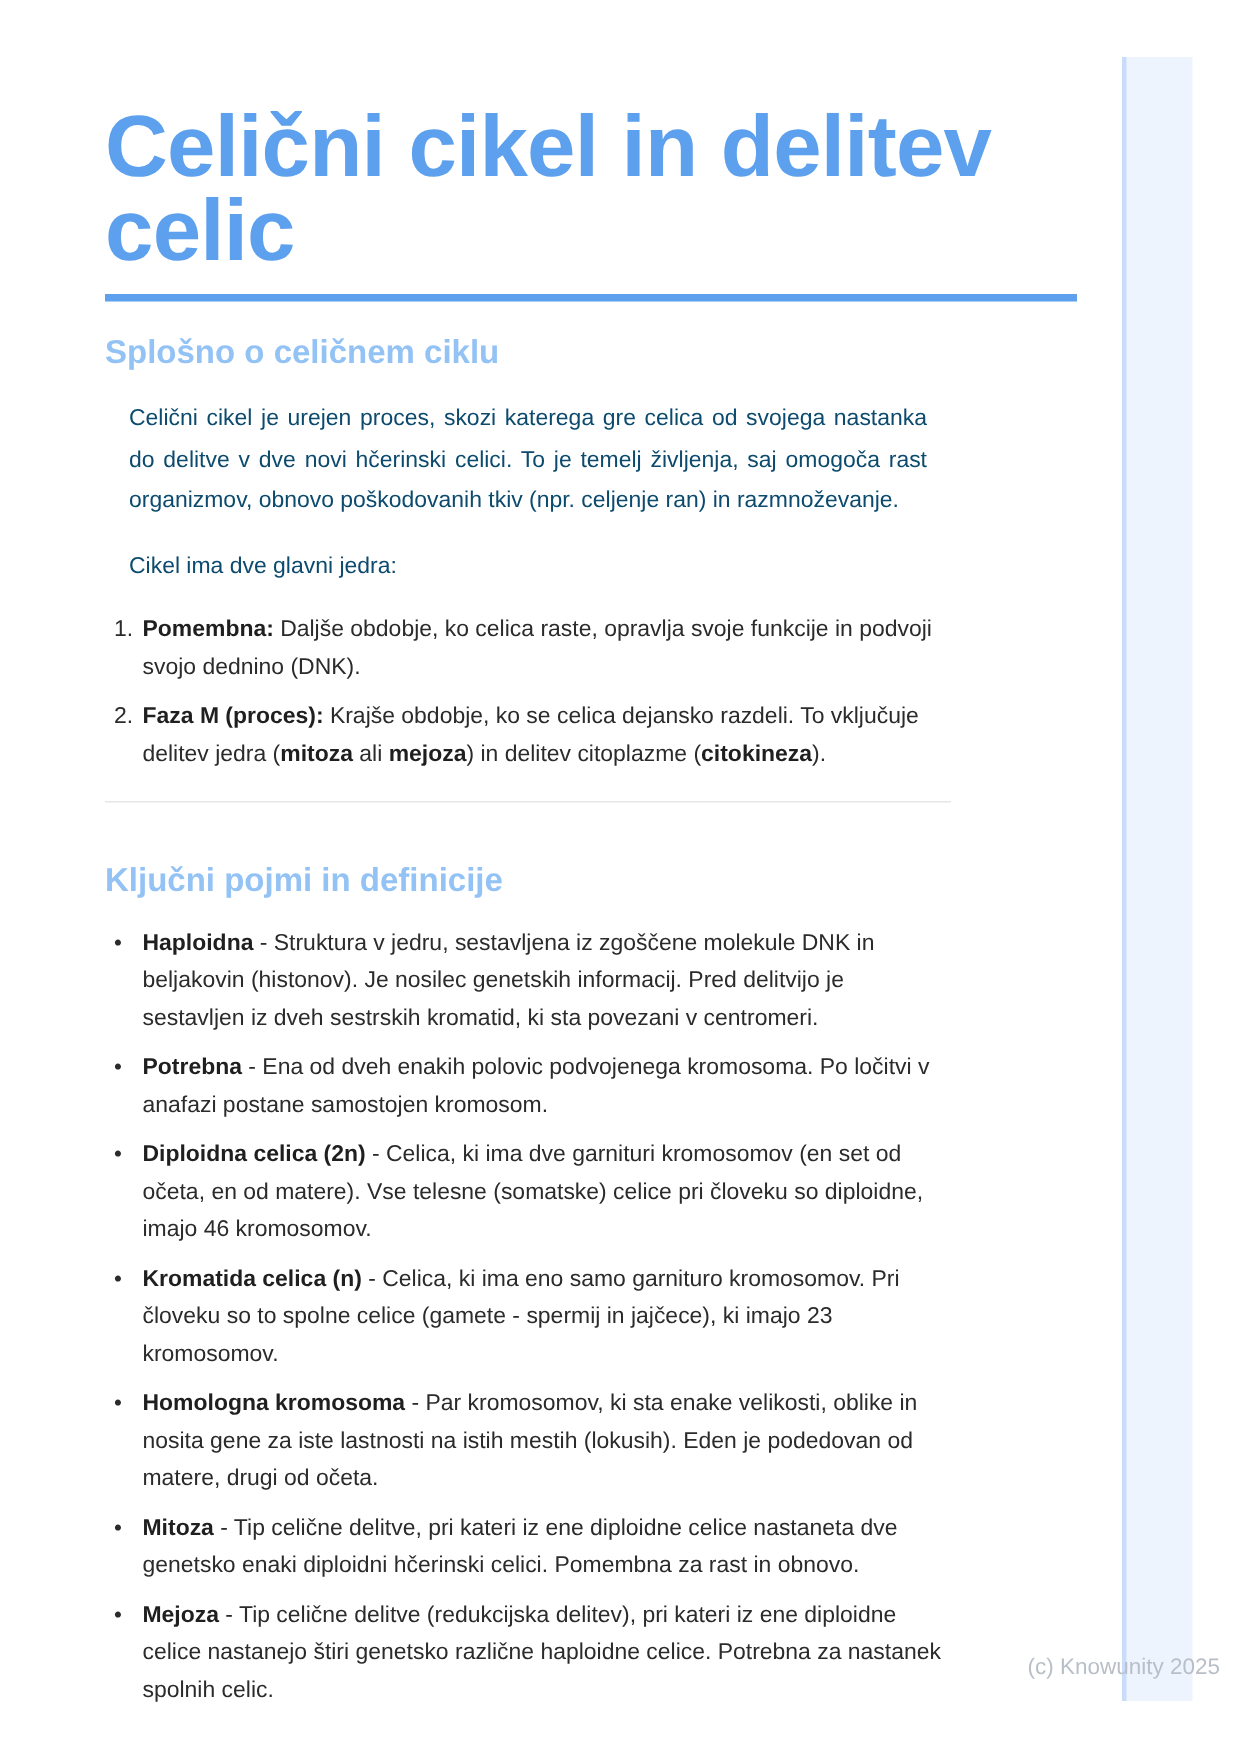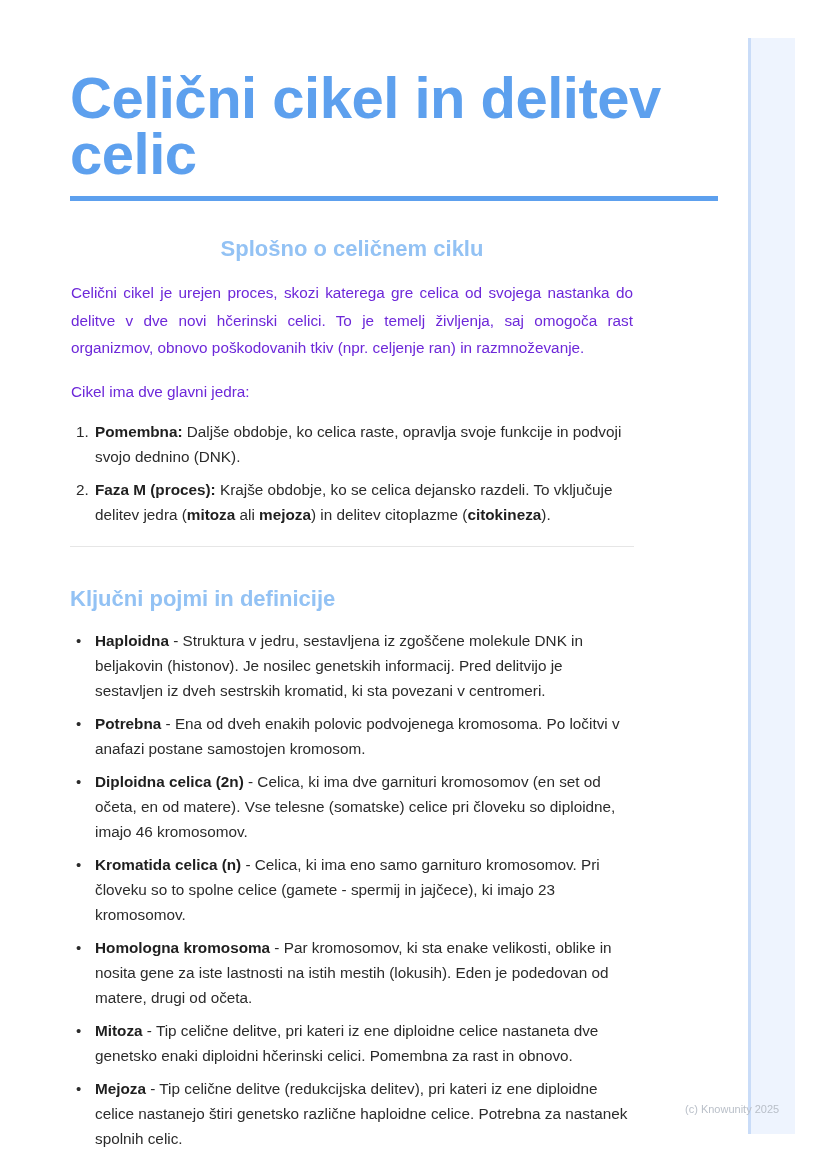--- a/index.html
+++ b/index.html
@@ -14,39 +14,39 @@
   .page { position: absolute; left: 70px; top: 70px; width: 648px; }
   .title {
     font-size: 58px; font-weight: 700; color: #5da0ee; margin: 0; line-height: 56px;
     letter-spacing: -0.5px; font-family: "Liberation Sans", sans-serif;
   }
   .title-rule { height: 5px; background: #5da0ee; margin-top: 14px; width: 648px; }
   .content { width: 564px; }
   h2 {
     font-size: 22px; font-weight: 700; color: #93c2f4; margin: 0; line-height: 28px;
   }
-  .h2-first { margin-top: 34px; text-align: center; }
+  .h2-first { margin-top: 20px; }
   p {
-    font-size: 15.3px; line-height: 27.5px; margin: 1px; color: #6d28d9;
+    font-size: 15.3px; line-height: 27.5px; margin: 16px; color: #0c4a6e;
   }
   .justify { text-align: justify; margin-top: 16px; }
   .intro-list { margin-top: 14px; }
   ol, ul { margin: 0; padding: 0; list-style: none; }
   .ol-item, .ul-item {
     position: relative; padding-left: 25px; font-size: 15.3px; line-height: 25px; color: #2b2b2b;
     margin-bottom: 8px;
   }
   .ol-num { position: absolute; left: 6px; top: 0; }
   .bullet { position: absolute; left: 6px; top: 0; font-size: 15px; }
   b { font-weight: 700; color: #1f1f1f; }
   .divider { height: 1px; background: #e6e6e6; margin-top: 19px; width: 564px; }
   .h2-second { margin-top: 38px; }
   .terms { margin-top: 15px; }
   .footer {
-    position: absolute; left: 685px; top: 1103px; font-size: 11px; color: #b9bfc8;
+    position: absolute; left: 685px; top: 1103px; font-size: 15px; color: #b9bfc8;
   }
 </style>
 </head>
 <body>
 
 <div class="side-strip"></div>
 
 <div class="page">
   <h1 class="title">Celični cikel in delitev celic</h1>
   <div class="title-rule"></div>

